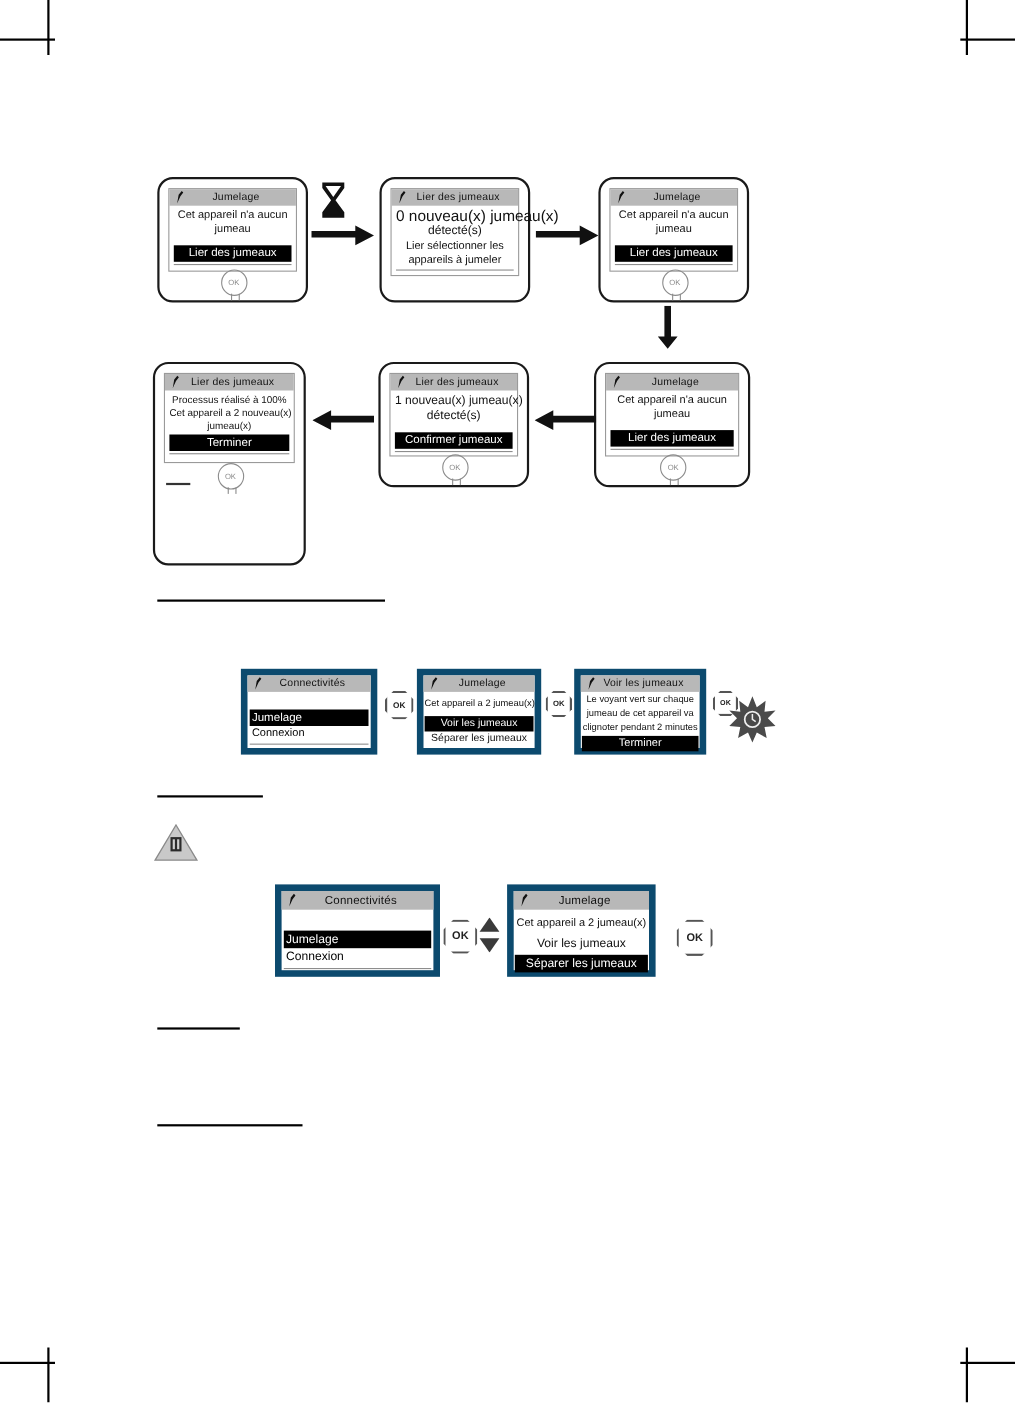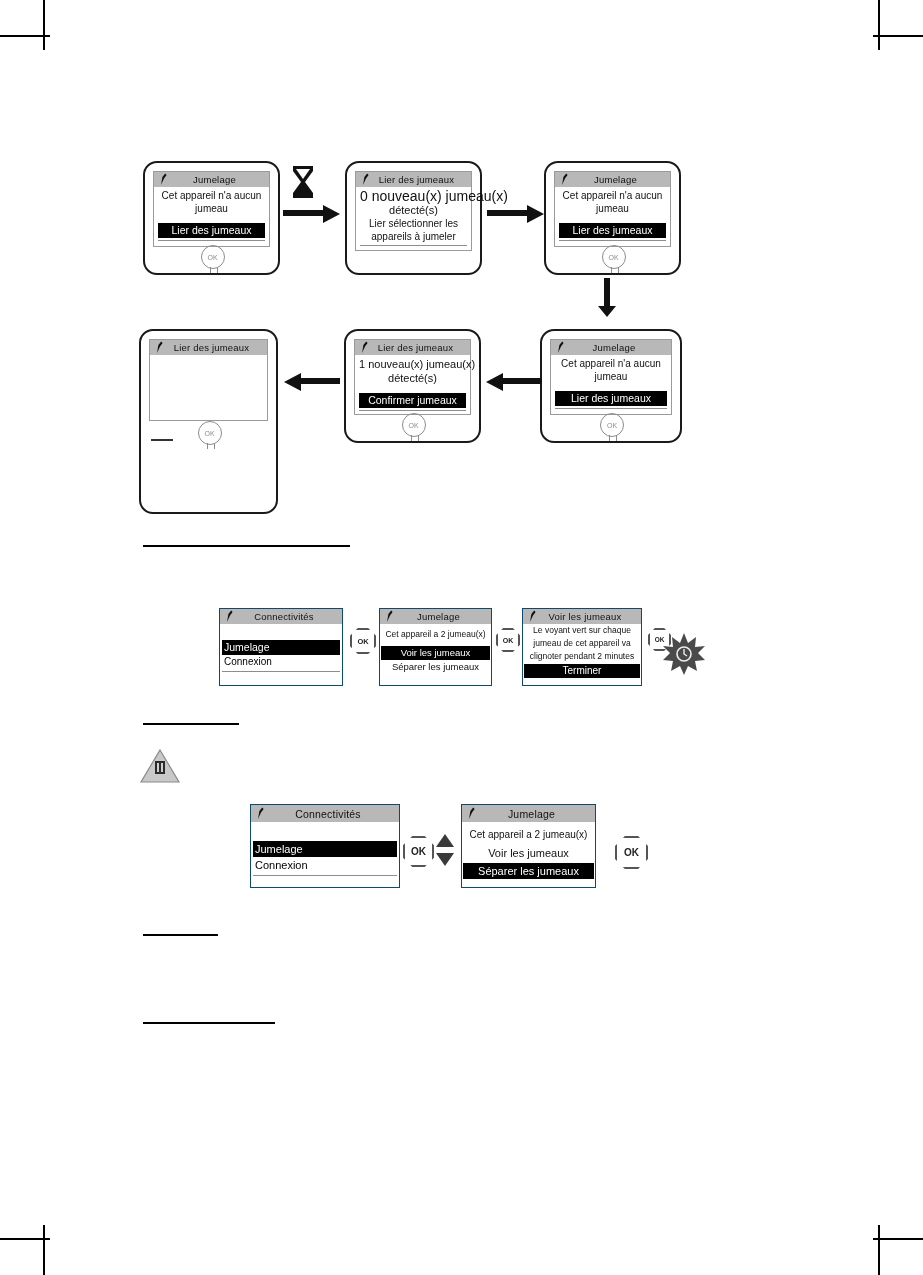--- a/index.html
+++ b/index.html
@@ -34,21 +34,21 @@
          font-family:"Liberation Sans",sans-serif;}
   .okbig:after{content:"";position:absolute;bottom:-5px;left:50%;margin-left:-3px;width:6px;height:6px;
                border-left:1.6px solid #8c8c8c;border-right:1.6px solid #8c8c8c;}
 
   
   .okoct{position:absolute;display:flex;align-items:center;justify-content:center;
          border:2px solid #555;color:#222;font-weight:bold;background:#fff;
          clip-path:polygon(30% 0,70% 0,100% 30%,100% 70%,70% 100%,30% 100%,0 70%,0 30%);}
 
   
-  .panel{position:absolute;border:1px solid #0c4a6e;background:#fff;box-sizing:border-box;}
+  .panel{position:absolute;border:6px solid #0c4a6e;background:#fff;box-sizing:border-box;}
 
   
   .arrow{position:absolute;}
 
   
   .hourglass{position:absolute;}
 
   .warn{position:absolute;}
   .burst{position:absolute;}
   .updown{position:absolute;}
@@ -185,20 +185,27 @@
 </svg>
 
 <div class="device" style="left:139px;top:329px;width:139px;height:185px;">
   <div class="screen" style="height:82px;">
     <div class="titlebar">
       <svg class="pen" viewBox="0 0 10 13">
         <path d="M2 12 L3.4 4 L6.2 0.6 L7.6 2 L5 5.4 Z" fill="#111"></path>
       </svg>
       <div class="titletext">Lier des jumeaux</div>
     </div>
+    <div class="body">
+      <div class="line" style="font-size:9px;line-height:12px;">Processus réalisé à 100%</div>
+      <div class="line" style="font-size:9px;line-height:12px;">Cet appareil a 2 nouveau(x)</div>
+      <div class="line" style="font-size:9px;line-height:12px;">jumeau(x)</div>
+      <div class="hl">Terminer</div>
+      <div class="sep"></div>
+    </div>
   </div>
   <div class="okbig" style="left:50%;margin-left:-11px;top:90px;">OK</div>
   <div style="position:absolute;left:10px;top:108px;width:22px;height:1.5px;background:#333;"></div>
 </div>
 
 <div class="rule" style="left:143px;top:545px;width:207px;"></div>
 
 <div class="panel" style="left:219px;top:608px;width:124px;height:78px;">
   <div class="titlebar">
     <svg class="pen" viewBox="0 0 10 13">

